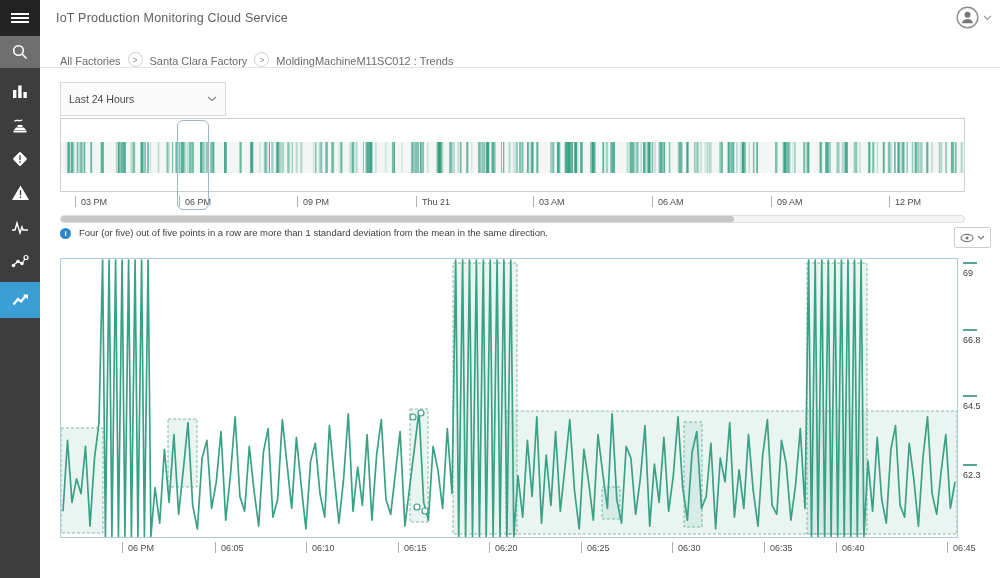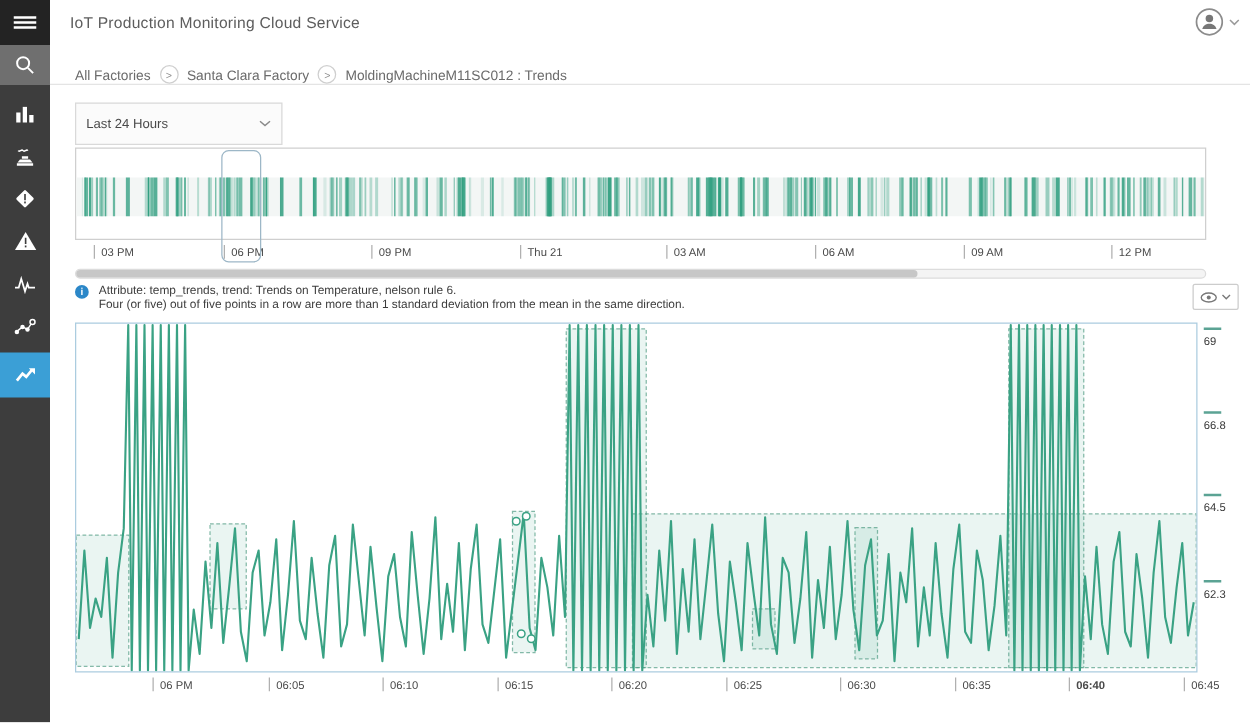--- a/index.html
+++ b/index.html
@@ -515,21 +515,20 @@
     <div class="selection" id="selection-box" style="left: 117px; top: 2px; width: 32px; height: 90px;"></div>
   </div>
 
   <div class="scrollbar">
     <div class="scroll-thumb" style="width:673px"></div>
   </div>
 
   <div class="info-row">
     <span class="info-icon"></span>
     <div class="info-text">
-      <div>Attribute: temp_trends, trend: Trends on Temperature, nelson rule 6.</div>
       <div>Four (or five) out of five points in a row are more than 1 standard deviation from the mean in the same direction.</div>
     </div>
   </div>
 
   <button class="eye-btn">
     <svg width="14" height="10" viewBox="0 0 14 10">
       <ellipse cx="7" cy="5" rx="6" ry="3.6" fill="none" stroke="#777" stroke-width="1.1"></ellipse>
       <circle cx="7" cy="5" r="1.6" fill="#777"></circle>
     </svg>
     <svg width="8" height="5" viewBox="0 0 8 5">
@@ -598,21 +597,21 @@
         <span>06:25</span>
       </div>
       <div class="tick" style="left: 612px;">
         <i></i>
         <span>06:30</span>
       </div>
       <div class="tick" style="left: 704px;">
         <i></i>
         <span>06:35</span>
       </div>
-      <div class="tick" style="left: 795px; font-weight: bold;">
+      <div class="tick" style="left: 776px;">
         <i></i>
         <span>06:40</span>
       </div>
       <div class="tick" style="left: 887px;">
         <i></i>
         <span>06:45</span>
       </div>
     </div>
 
 </div>

